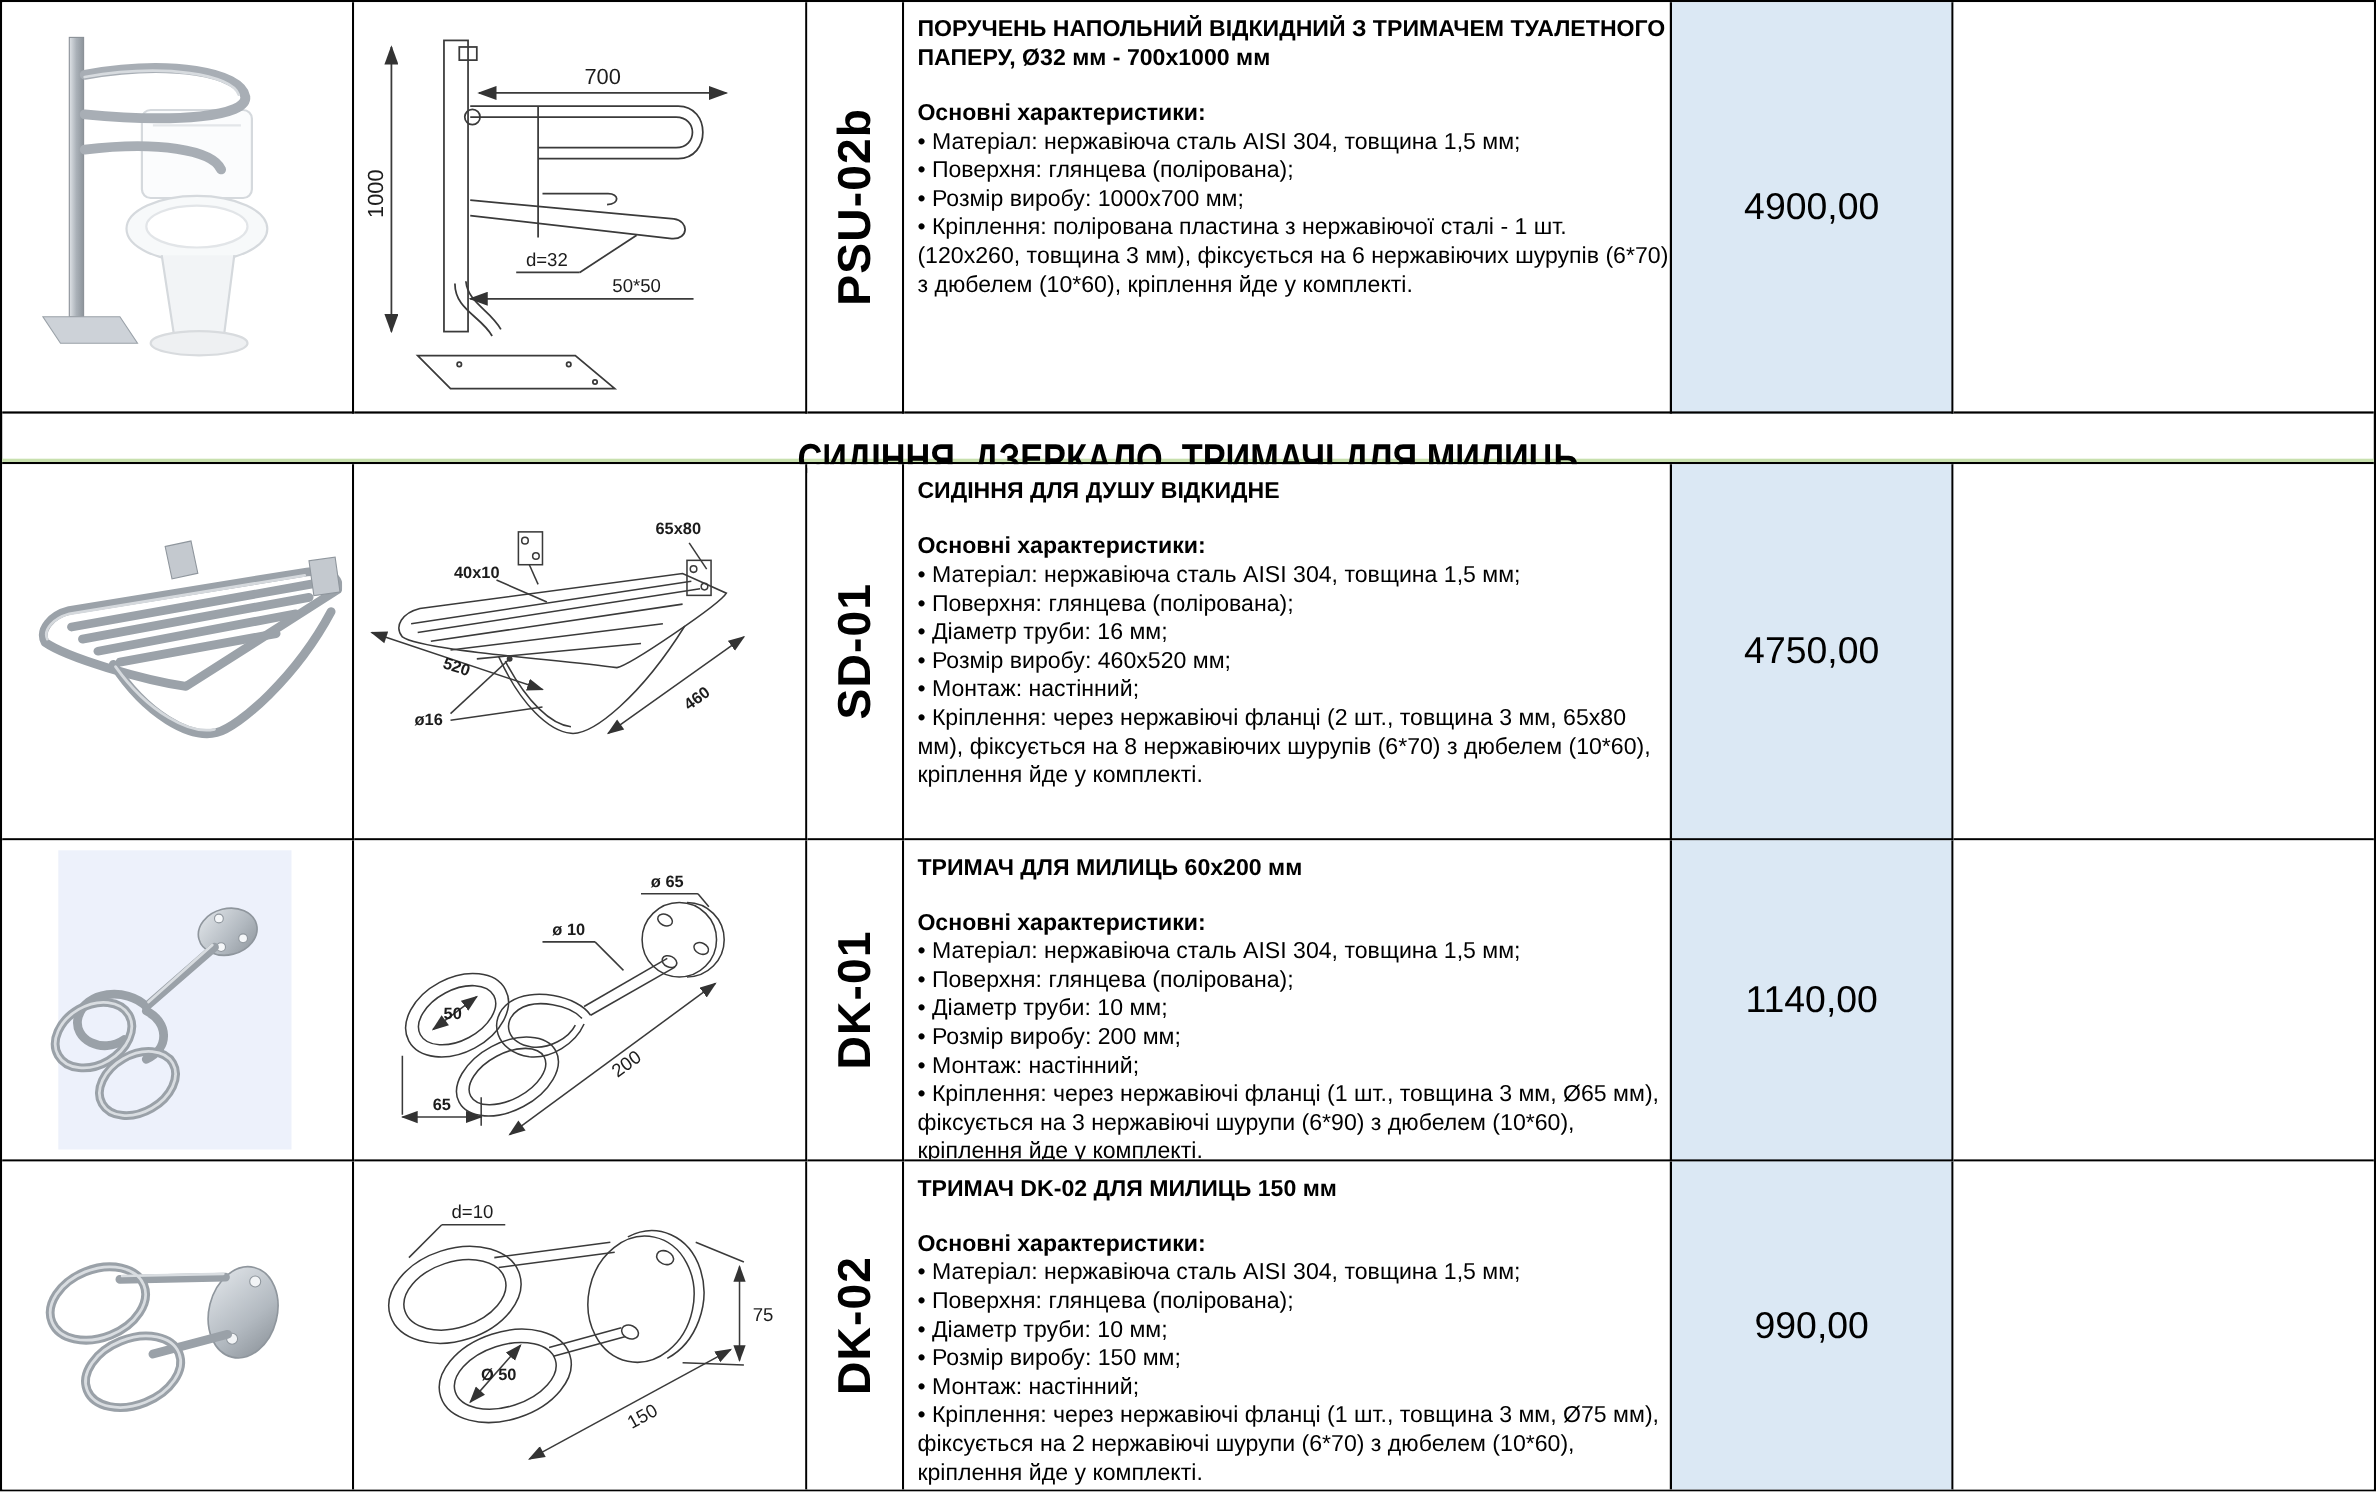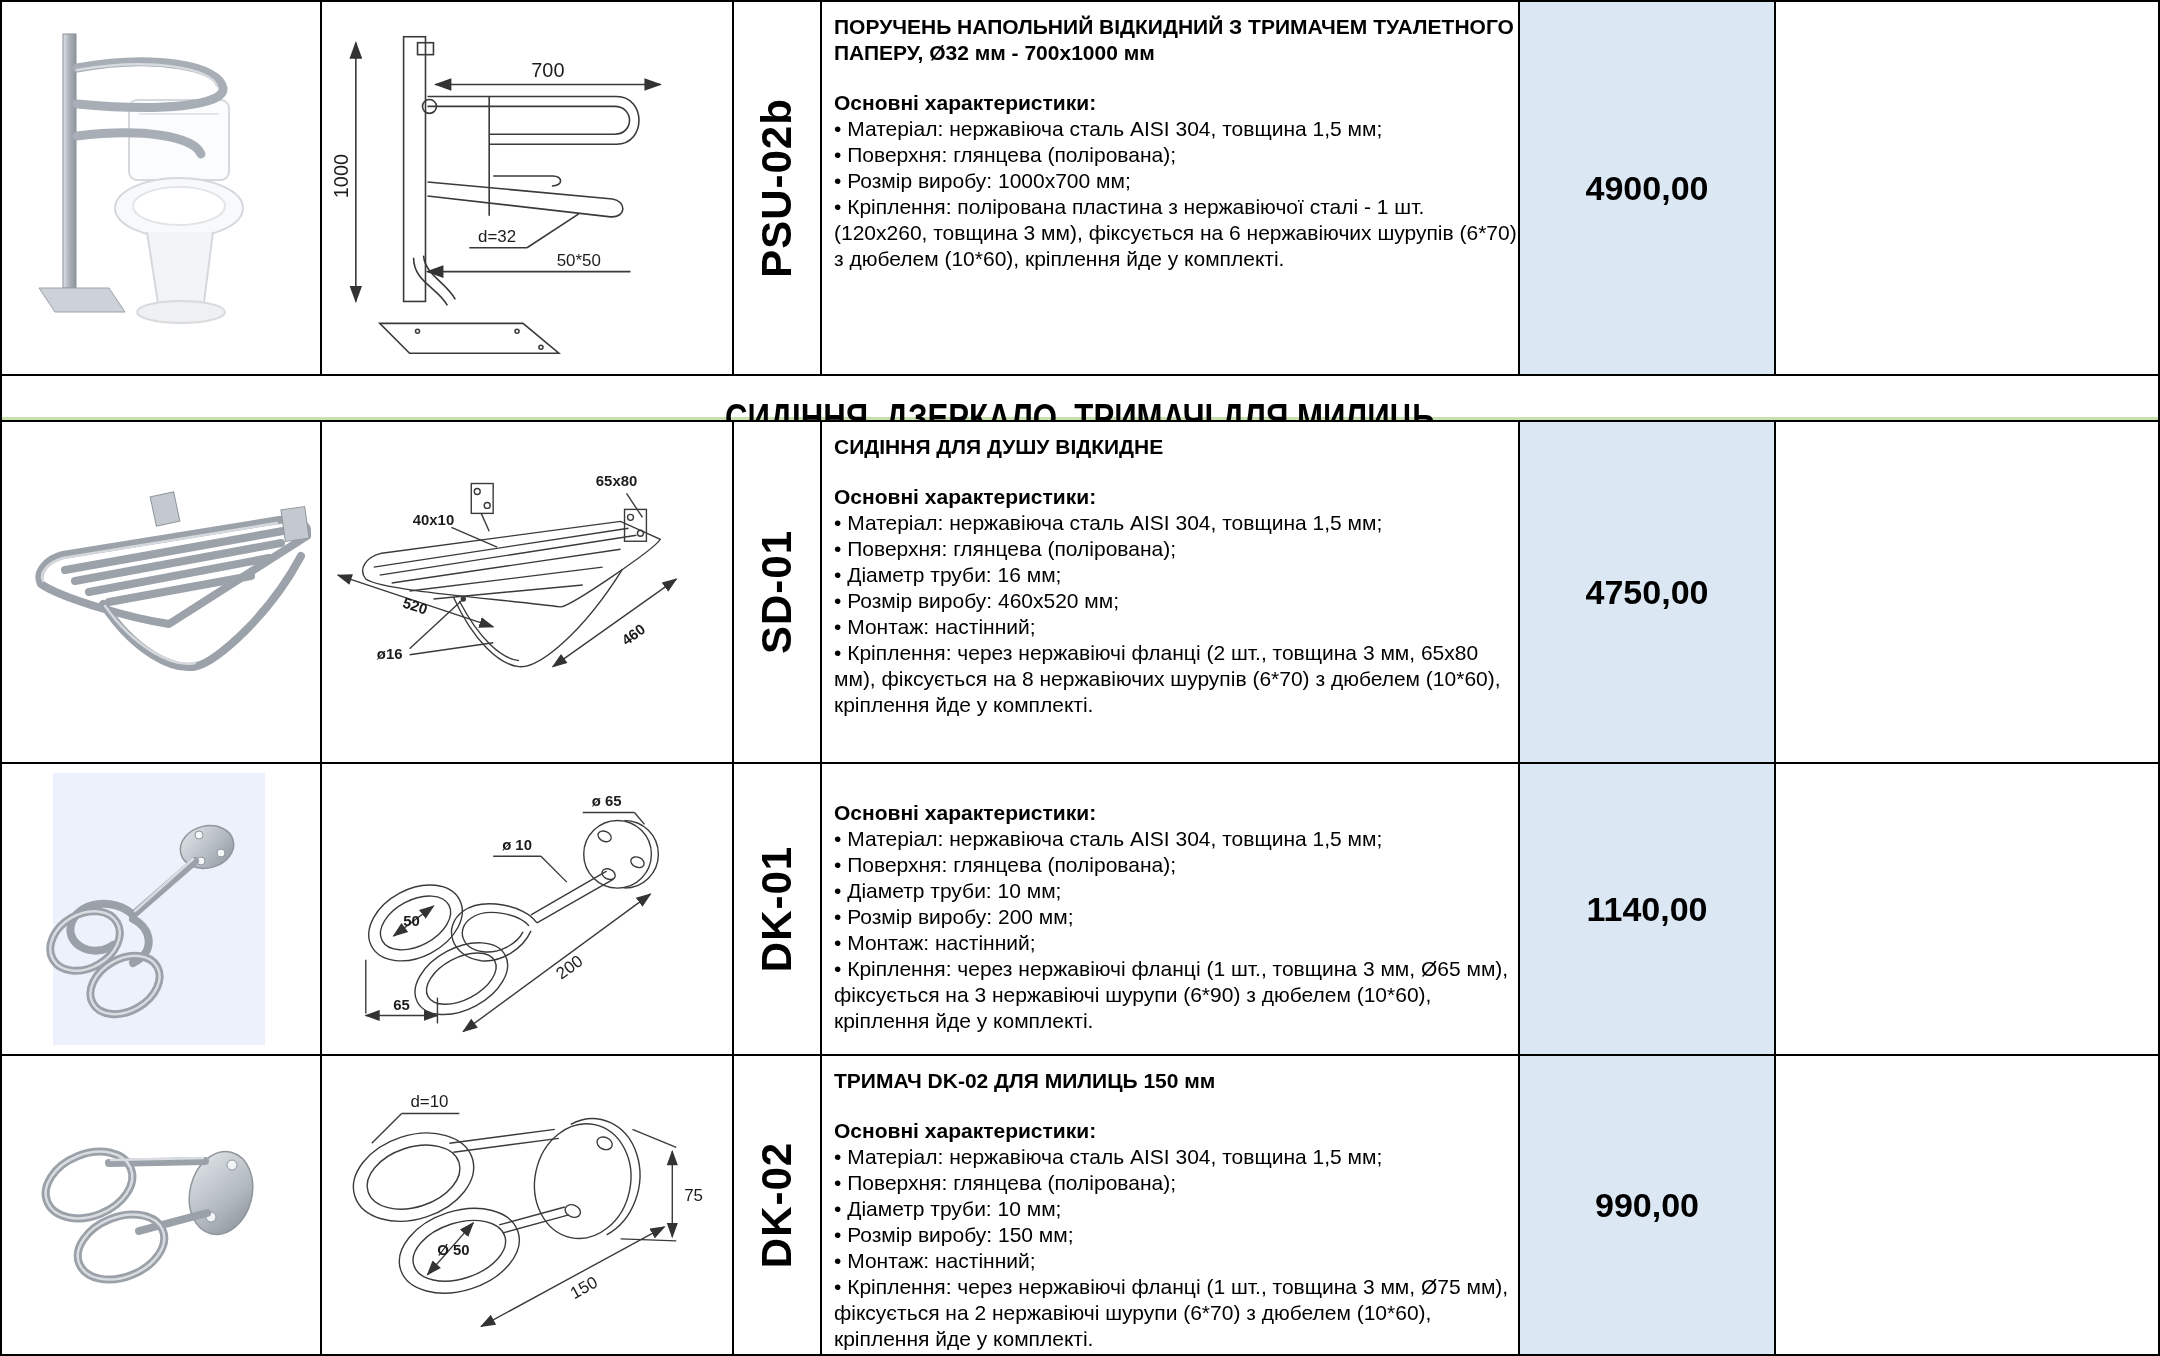--- a/index.html
+++ b/index.html
@@ -25,21 +25,21 @@
   }
   .section-inner{
     font-weight:bold; font-size:38px; letter-spacing:0px; white-space:nowrap;
     transform:scaleX(0.82);
   }
   .desc-cell{display:block; padding:12px 0 0 12px; font-size:21px; line-height:26px;}
   .title{font-weight:bold;}
   .specs-head{font-weight:bold; margin-top:24px;}
   .spec .b{font-weight:normal;}
   .price-cell{background:#dbe8f4;}
-  .price{font-weight:bold; font-size:34px;}
+  .price{font-weight:normal; font-size:34px;}
   .code{
     font-weight:bold; font-size:42px; letter-spacing:1px; white-space:nowrap;
     transform:rotate(-90deg);
   }
   svg text{font-family:"Liberation Sans", sans-serif; fill:#1c1c1c;}
   .dimtxt{font-size:20px;}
   .dimtxt-b{font-size:15px; font-weight:bold;}
   .dimtxt-m{font-size:17px;}
 </style>
 </head>
@@ -288,20 +288,21 @@
       <text x="80" y="244" text-anchor="middle" class="dimtxt-b">65</text>
       <text x="252" y="206" text-anchor="middle" transform="rotate(-36 252 206)" class="dimtxt-m">200</text>
     </svg>
   </div>
 
   <div class="cell">
     <span class="code">DK-01</span>
   </div>
 
   <div class="cell desc-cell">
+    <div class="title">ТРИМАЧ ДЛЯ МИЛИЦЬ 60х200 мм</div>
     <div class="specs-head">Основні характеристики:</div>
     <div class="spec"><span class="b">• Матеріал:</span> <span>нержавіюча сталь AISI 304, товщина 1,5 мм;</span></div>
     <div class="spec"><span class="b">• Поверхня:</span> <span>глянцева (полірована);</span></div>
     <div class="spec"><span class="b">• Діаметр труби:</span> <span>10 мм;</span></div>
     <div class="spec"><span class="b">• Розмір виробу:</span> <span>200 мм;</span></div>
     <div class="spec"><span class="b">• Монтаж:</span> <span>настінний;</span></div>
     <div class="spec"><span class="b">• Кріплення:</span> <span>через нержавіючі фланці (1 шт., товщина 3 мм, Ø65 мм), фіксується на 3 нержавіючі шурупи (6*90) з дюбелем (10*60), кріплення йде у комплекті.</span></div>
   </div>
 
   <div class="cell price-cell">

